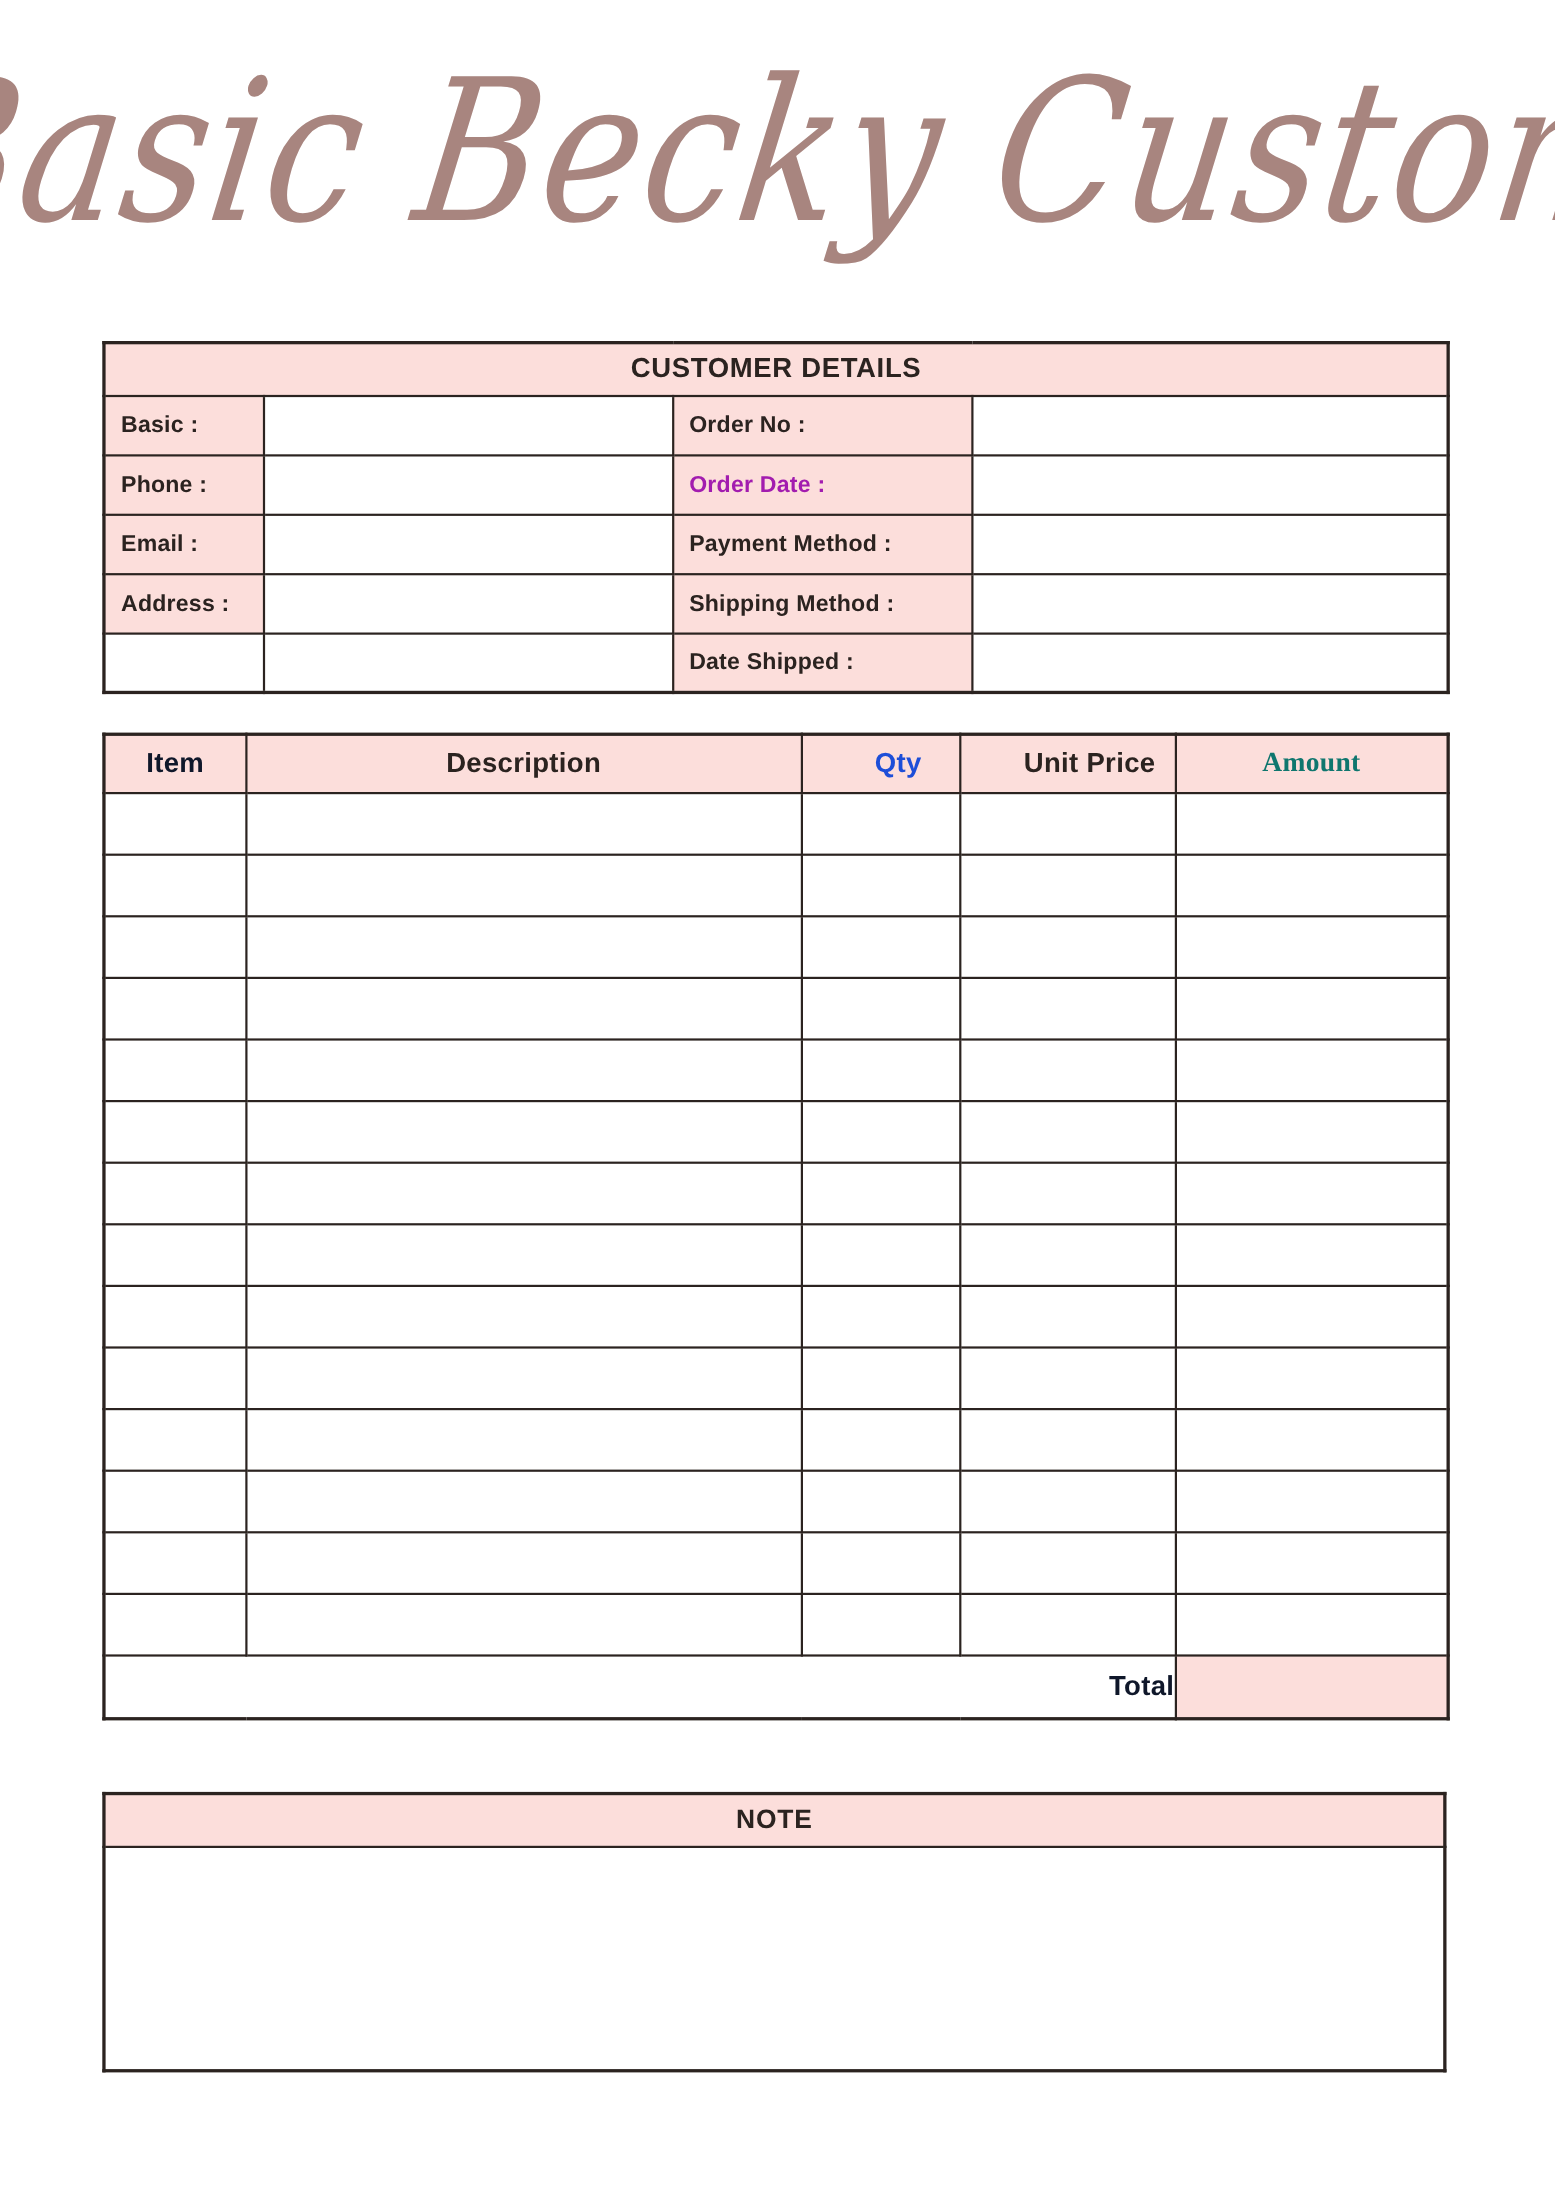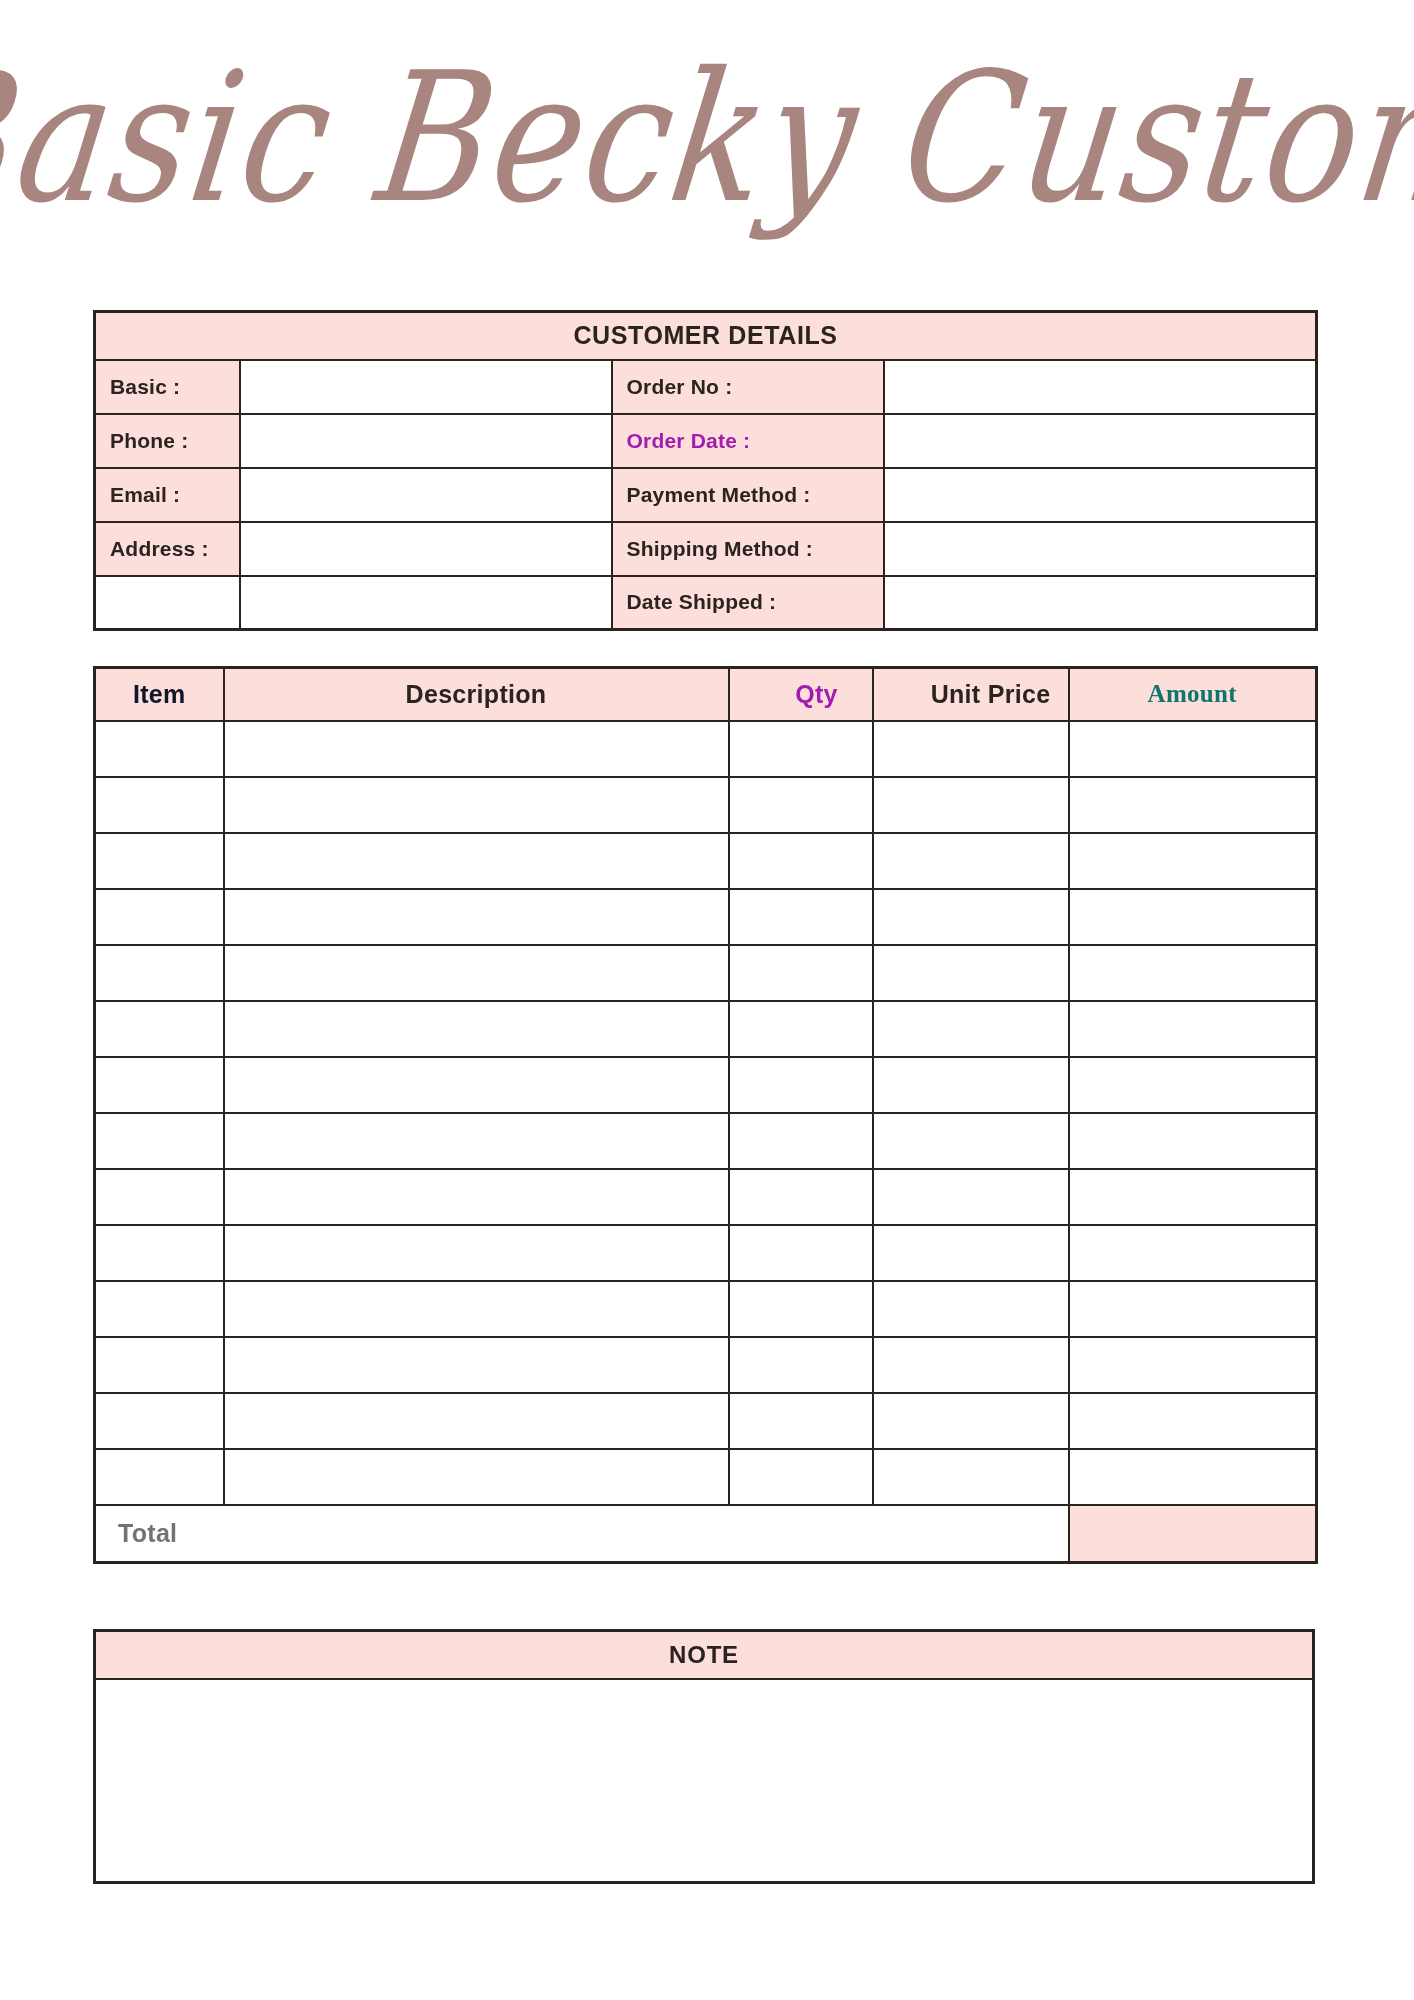--- a/index.html
+++ b/index.html
@@ -175,21 +175,21 @@
       <col style="width:129px">
       <col style="width:505px">
       <col style="width:144px">
       <col style="width:196px">
       <col style="width:248px">
     </colgroup>
     <thead>
       <tr>
         <th class="pink" style="background: rgb(252, 222, 219); border-color: rgb(43, 35, 32); color: #0f172a; margin-left: 11px;">Item</th>
         <th class="pink" style="background: rgb(252, 222, 219); border-color: rgb(43, 35, 32); color: rgb(43, 35, 32);">Description</th>
-        <th class="pink" style="background: rgb(252, 222, 219); border-color: rgb(43, 35, 32); color: #a21caf; padding-left: 32px;">Qty</th>
+        <th class="pink" style="background: rgb(252, 222, 219); border-color: rgb(43, 35, 32); color: #1d4ed8; padding-left: 32px;">Qty</th>
         <th class="pink" style="background: rgb(252, 222, 219); border-color: rgb(43, 35, 32); color: rgb(43, 35, 32); padding-left: 40px;">Unit Price</th>
         <th class="pink" style="background: rgb(252, 222, 219); border-color: rgb(43, 35, 32); color: #0f766e; font-family: Liberation Serif, serif;">Amount</th>
       </tr>
     </thead>
     <tbody id="items-body">
         <tr>
           <td class="cell" style="border-color: rgb(43, 35, 32); color: rgb(43, 35, 32);"></td>
           <td class="cell" style="border-color: rgb(43, 35, 32); color: rgb(43, 35, 32);"></td>
           <td class="cell" style="border-color: rgb(43, 35, 32); color: rgb(43, 35, 32);"></td>
           <td class="cell" style="border-color: rgb(43, 35, 32); color: rgb(43, 35, 32);"></td>
@@ -282,21 +282,21 @@
         <tr>
           <td class="cell" style="border-color: rgb(43, 35, 32); color: rgb(43, 35, 32);"></td>
           <td class="cell" style="border-color: rgb(43, 35, 32); color: rgb(43, 35, 32);"></td>
           <td class="cell" style="border-color: rgb(43, 35, 32); color: rgb(43, 35, 32);"></td>
           <td class="cell" style="border-color: rgb(43, 35, 32); color: rgb(43, 35, 32);"></td>
           <td class="cell" style="border-color: rgb(43, 35, 32); color: rgb(43, 35, 32);"></td>
         </tr>
       </tbody>
     <tfoot>
       <tr class="total-row">
-        <td class="total-label" colspan="4" style="border-color: rgb(43, 35, 32); color: #737373;">Total</td>
+        <td class="total-label" colspan="4" style="border-color: rgb(43, 35, 32); color: #0f172a; text-align: right;">Total</td>
         <td class="pink" style="background: rgb(252, 222, 219); border-color: rgb(43, 35, 32); color: rgb(43, 35, 32);"></td>
       </tr>
     </tfoot>
   </table>
 
   <table class="sheet" id="note-block" style="border-color: rgb(43, 35, 32);">
     <tbody>
       <tr>
         <td class="band pink" style="background: rgb(252, 222, 219); border-color: rgb(43, 35, 32); color: rgb(43, 35, 32);">NOTE</td>
       </tr>

